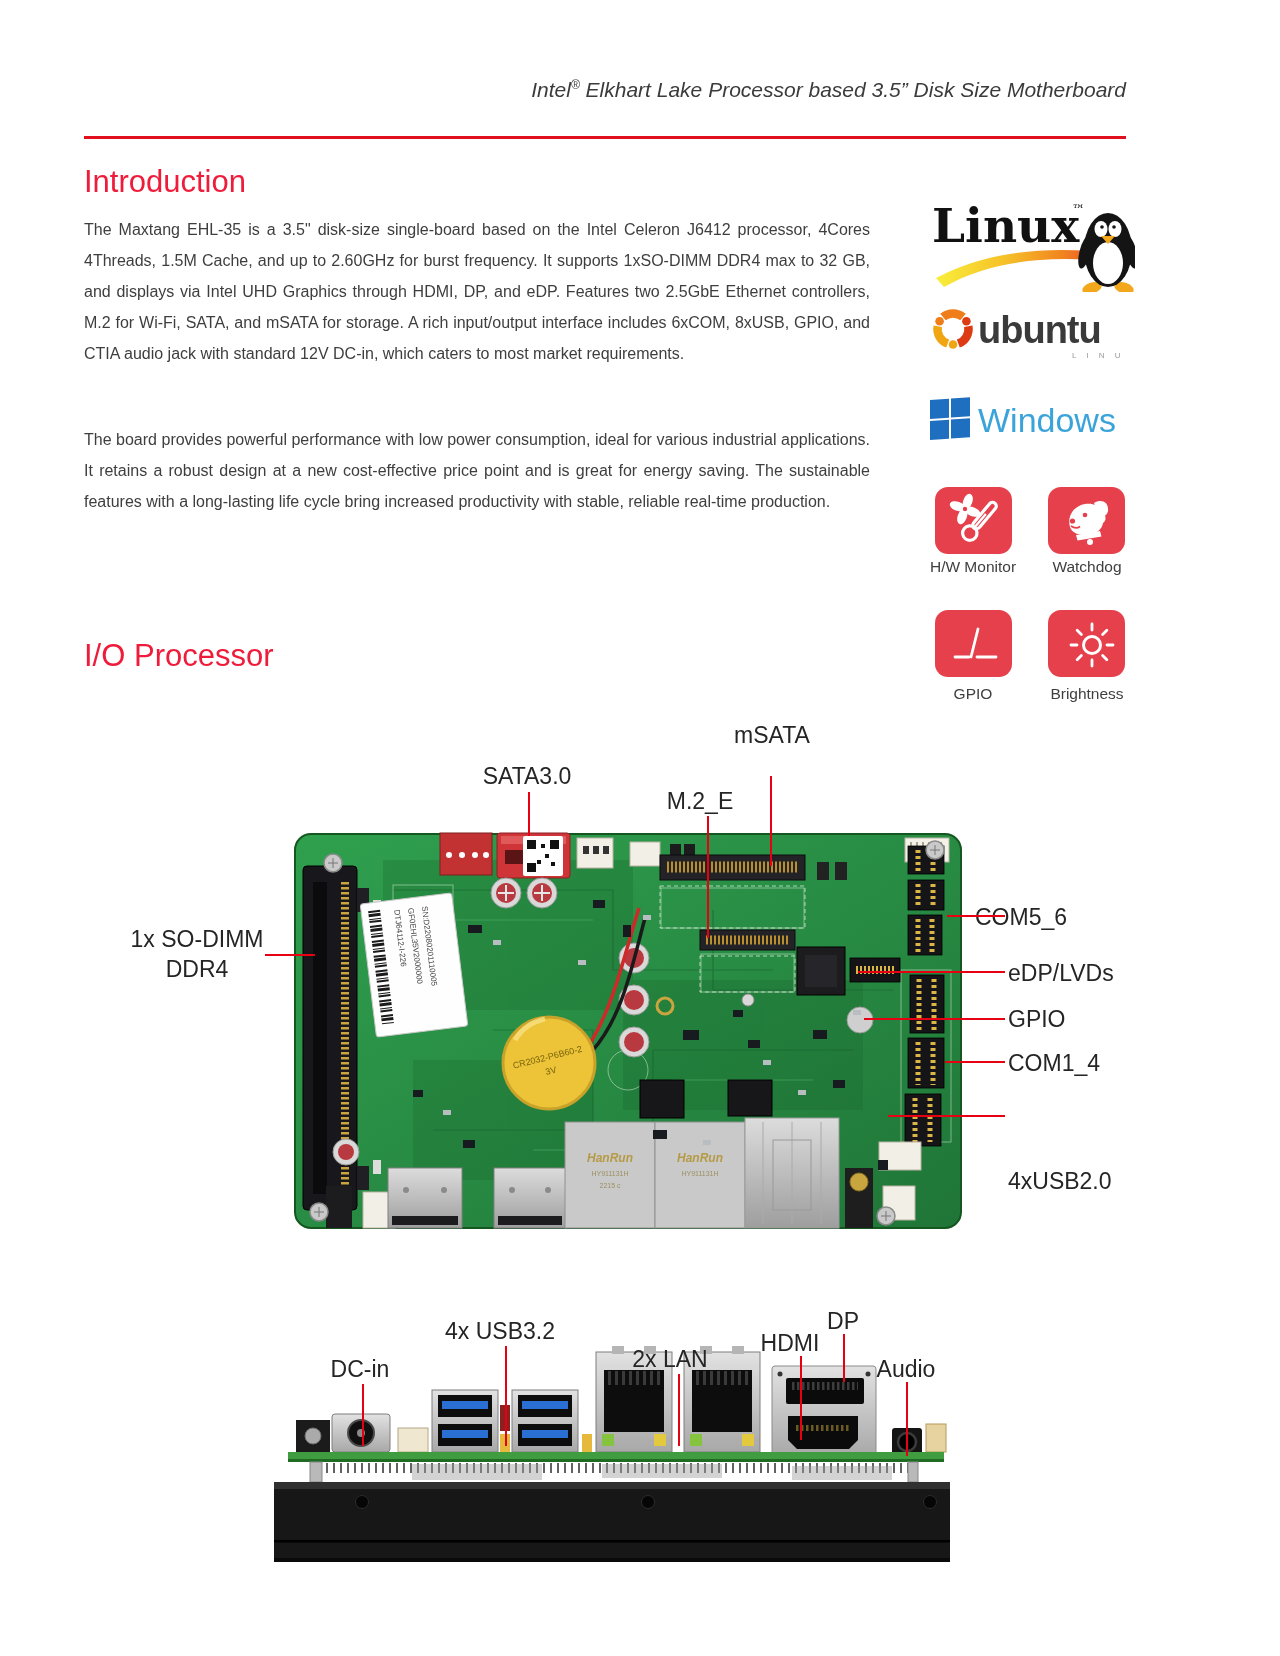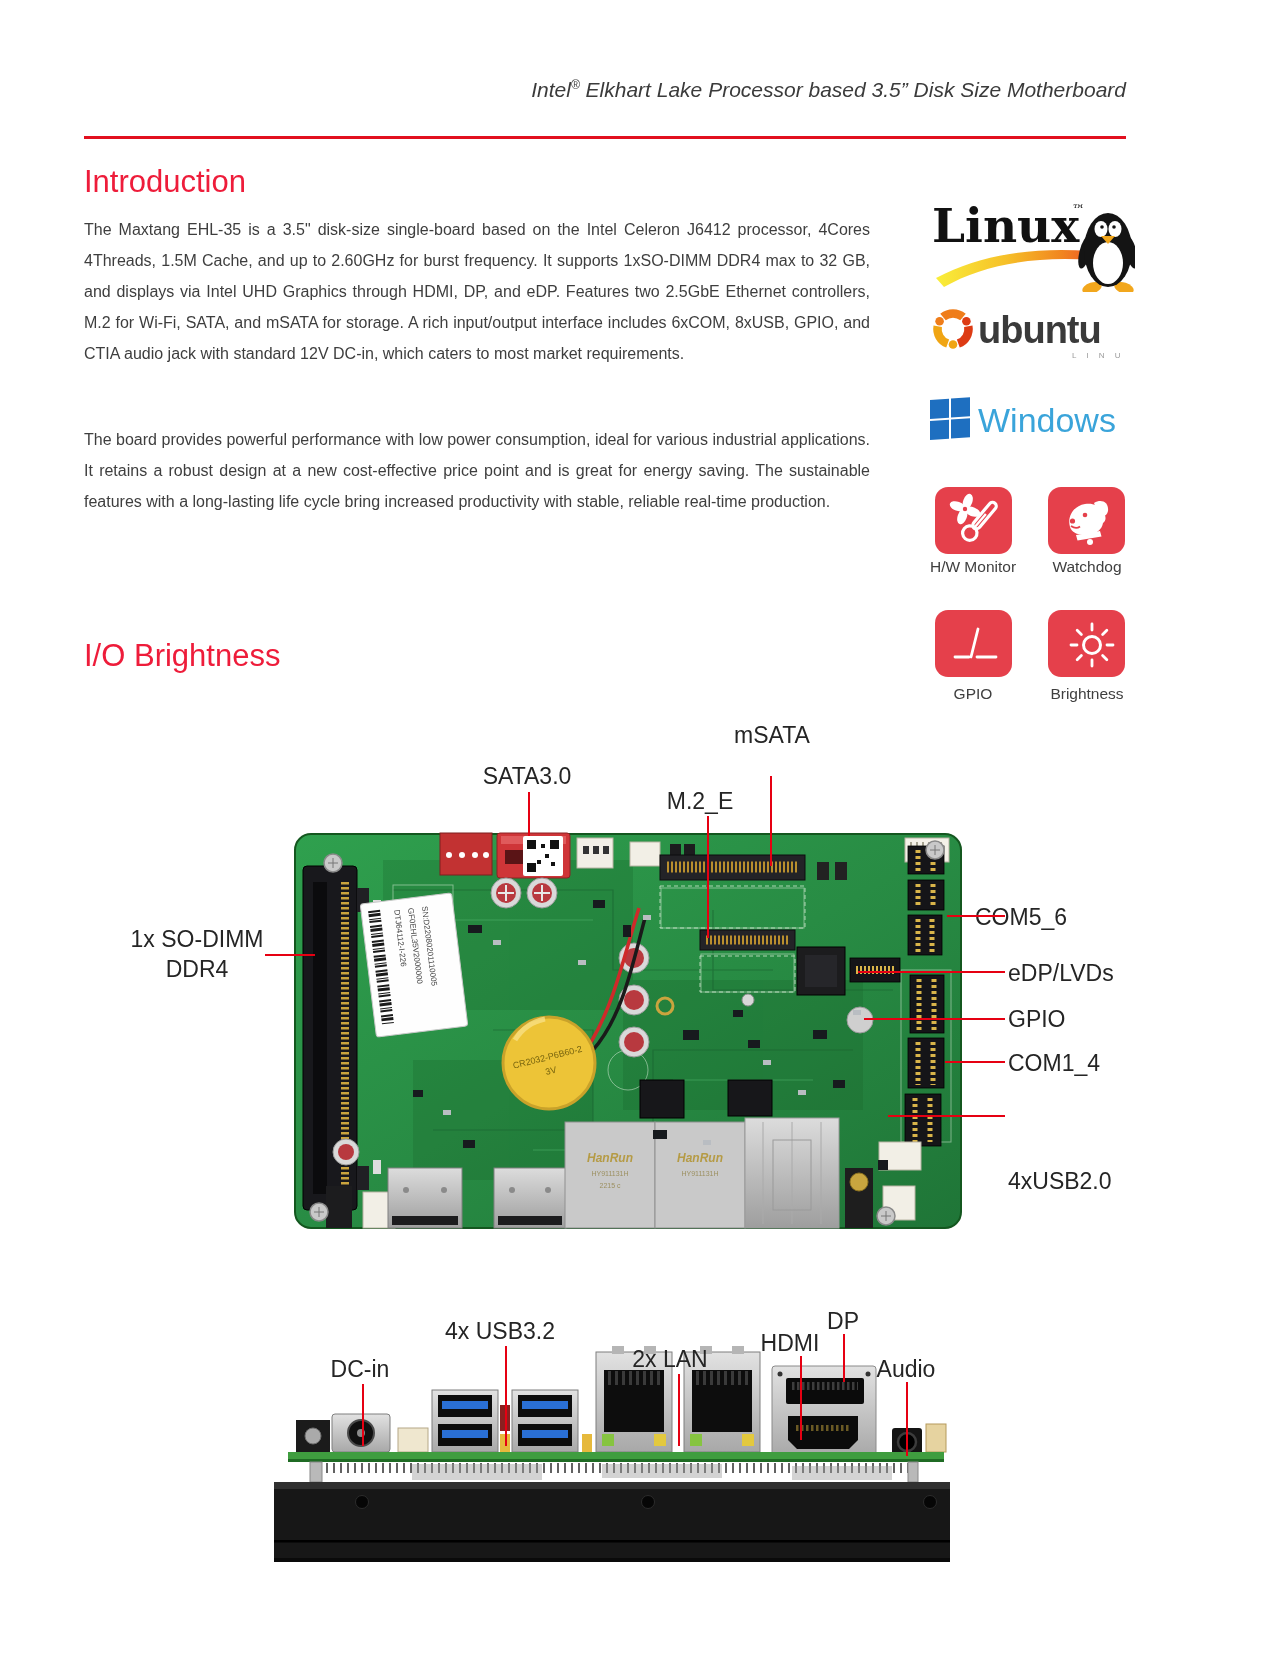--- a/index.html
+++ b/index.html
@@ -144,21 +144,21 @@
         <line x1="35" y1="10" x2="35" y2="16" transform="rotate(270 35 31)"></line>
         <line x1="35" y1="10" x2="35" y2="16" transform="rotate(315 35 31)"></line>
       </g>
     </svg>
   </div>
   <div class="tile-label" style="left:973px;top:558px;">H/W Monitor</div>
   <div class="tile-label" style="left:1087px;top:558px;">Watchdog</div>
   <div class="tile-label" style="left:973px;top:685px;">GPIO</div>
   <div class="tile-label" style="left:1087px;top:685px;">Brightness</div>
 
-  <div class="sec-title" style="top:638px;">I/O Brightness</div>
+  <div class="sec-title" style="top:638px;">I/O Processor</div>
 
   <svg class="fig" style="left:293px;top:830px;" width="670" height="402" viewBox="0 0 670 402">
     <defs>
       <linearGradient id="pcb" x1="0" y1="0" x2="1" y2="1">
         <stop offset="0" stop-color="#2fa04e"></stop>
           <stop offset="0.5" stop-color="#288c44"></stop>
           <stop offset="1" stop-color="#1f7537"></stop>
       </linearGradient>
       <linearGradient id="met" x1="0" y1="0" x2="0" y2="1">
         <stop offset="0" stop-color="#dcdcdc"></stop>

